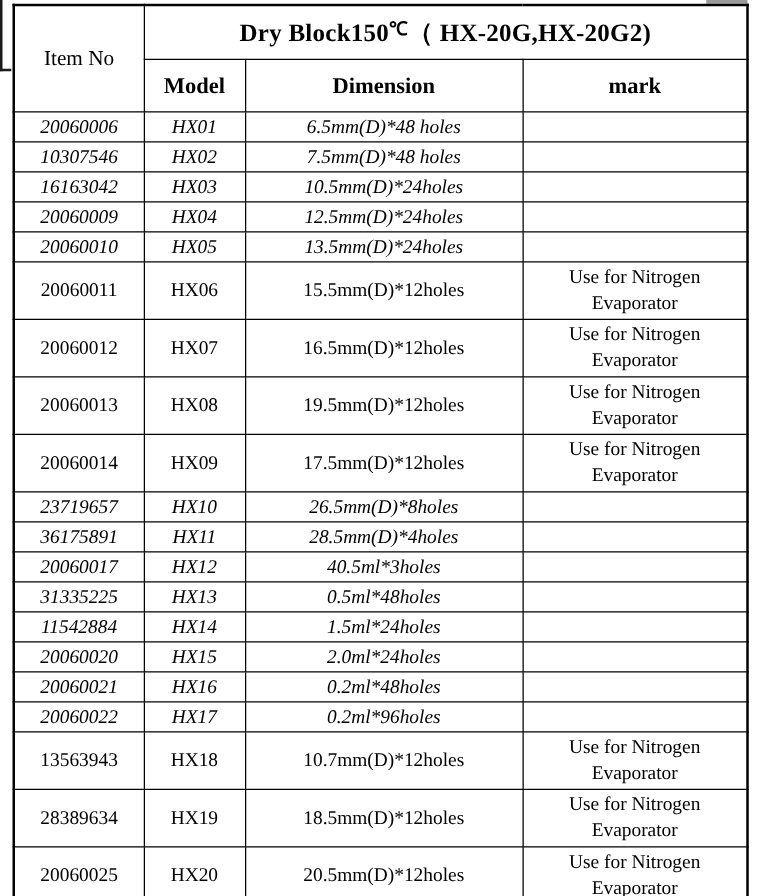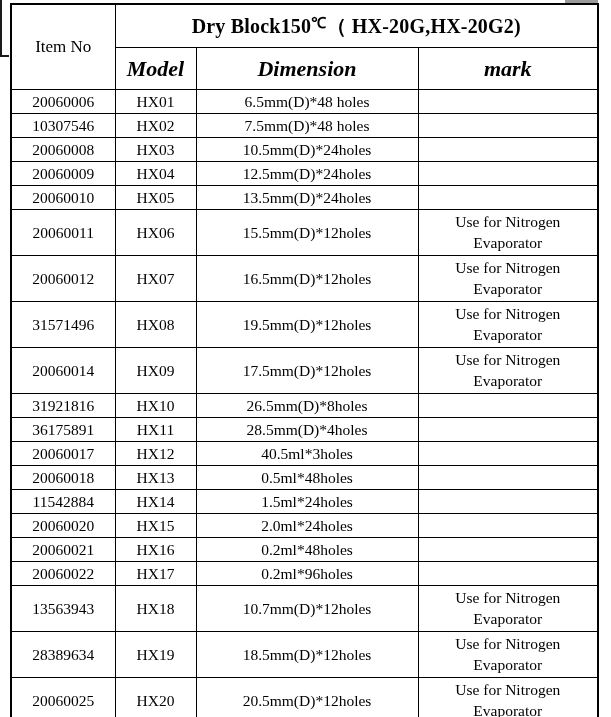--- a/index.html
+++ b/index.html
@@ -63,29 +63,28 @@
   th.title-cell .deg {
     font-size: 15px;
     vertical-align: 5px;
   }
   th.itemno-cell {
     font-size: 17px;
     font-weight: normal;
   }
   tr.subhead th {
     height: 41px;
-    font-size: 22px;
+    font-size: 18px;
     font-weight: bold;
-    font-style: italic;
   }
   tbody td {
     font-size: 15.5px;
     font-weight: normal;
   }
-  tbody tr.short td { height: 23px; }
+  tbody tr.short td { height: 23px; font-style: italic; }
   tbody tr.tall td { height: 45px; }
   tbody td.mark {
     padding: 0 19px;
     line-height: 1.35;
   }
 </style>
 </head>
 <body>
 
 <div class="page">
@@ -118,21 +117,21 @@
           <td>6.5mm(D)*48 holes</td>
           <td class="mark"></td>
         </tr>
         <tr class="short">
           <td>10307546</td>
           <td>HX02</td>
           <td>7.5mm(D)*48 holes</td>
           <td class="mark"></td>
         </tr>
         <tr class="short">
-          <td>20060008</td>
+          <td>16163042</td>
           <td>HX03</td>
           <td>10.5mm(D)*24holes</td>
           <td class="mark"></td>
         </tr>
         <tr class="short">
           <td>20060009</td>
           <td>HX04</td>
           <td>12.5mm(D)*24holes</td>
           <td class="mark"></td>
         </tr>
@@ -148,51 +147,51 @@
           <td>15.5mm(D)*12holes</td>
           <td class="mark">Use for Nitrogen Evaporator</td>
         </tr>
         <tr class="tall">
           <td>20060012</td>
           <td>HX07</td>
           <td>16.5mm(D)*12holes</td>
           <td class="mark">Use for Nitrogen Evaporator</td>
         </tr>
         <tr class="tall">
-          <td>31571496</td>
+          <td>20060013</td>
           <td>HX08</td>
           <td>19.5mm(D)*12holes</td>
           <td class="mark">Use for Nitrogen Evaporator</td>
         </tr>
         <tr class="tall">
           <td>20060014</td>
           <td>HX09</td>
           <td>17.5mm(D)*12holes</td>
           <td class="mark">Use for Nitrogen Evaporator</td>
         </tr>
         <tr class="short">
-          <td>31921816</td>
+          <td>23719657</td>
           <td>HX10</td>
           <td>26.5mm(D)*8holes</td>
           <td class="mark"></td>
         </tr>
         <tr class="short">
           <td>36175891</td>
           <td>HX11</td>
           <td>28.5mm(D)*4holes</td>
           <td class="mark"></td>
         </tr>
         <tr class="short">
           <td>20060017</td>
           <td>HX12</td>
           <td>40.5ml*3holes</td>
           <td class="mark"></td>
         </tr>
         <tr class="short">
-          <td>20060018</td>
+          <td>31335225</td>
           <td>HX13</td>
           <td>0.5ml*48holes</td>
           <td class="mark"></td>
         </tr>
         <tr class="short">
           <td>11542884</td>
           <td>HX14</td>
           <td>1.5ml*24holes</td>
           <td class="mark"></td>
         </tr>

